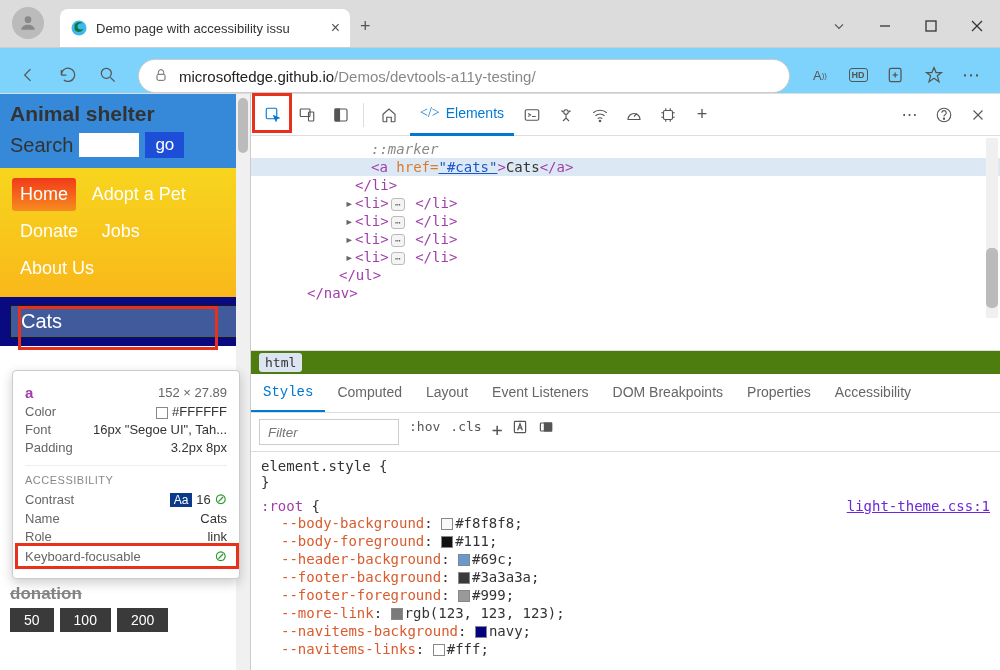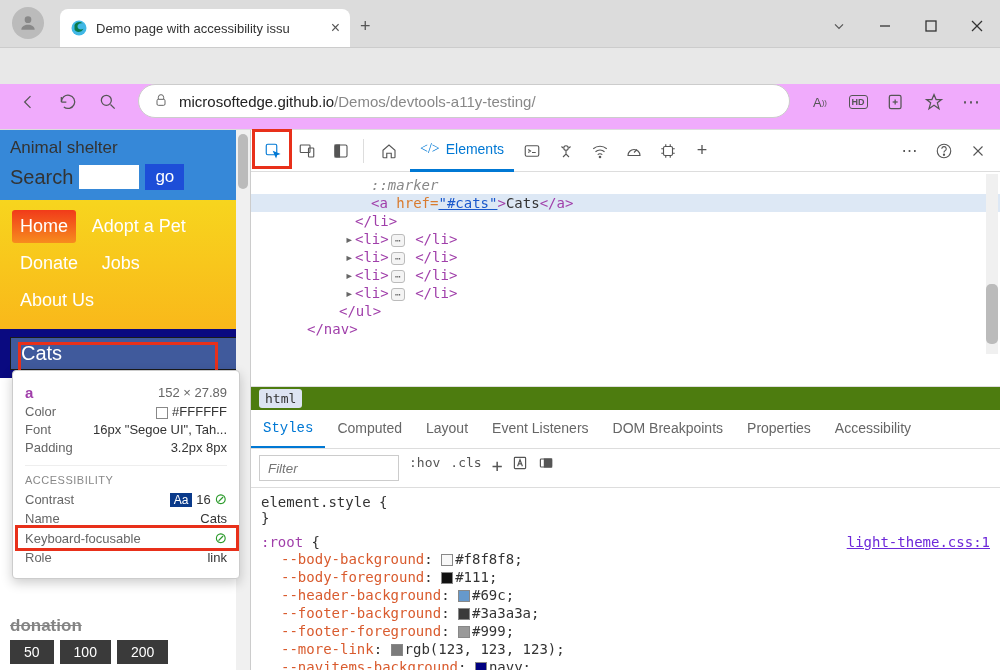--- a/index.html
+++ b/index.html
@@ -11,38 +11,38 @@
 .profile svg { width: 20px; height: 20px; fill: #888; }
 .tab { background: #fff; height: 38px; border-radius: 8px 8px 0 0; display: flex; align-items: center; padding: 0 10px; min-width: 290px; max-width: 290px; margin-left: 4px; }
 .tab-favicon { width: 18px; height: 18px; margin-right: 8px; }
 .tab-title { flex: 1; white-space: nowrap; overflow: hidden; text-overflow: clip; font-size: 13px; }
 .tab-close { margin-left: 8px; font-size: 16px; color: #555; cursor: pointer; }
 .new-tab { margin-left: 10px; margin-bottom: 10px; font-size: 18px; color: #555; cursor: pointer; }
 .win-controls { margin-left: auto; display: flex; align-items: center; padding-right: 12px; margin-bottom: 10px; gap: 24px;}
 .win-controls div { width: 22px; height: 22px; display:flex; align-items:center; justify-content:center; cursor:pointer; font-size: 14px; color:#444;}
 
 
-.addressbar { height: 46px; background: #f0abfc; display: flex; align-items: flex-start; padding: 0 10px; gap: 4px; border-bottom: 1px solid #ddd; margin-top: 36px; }
+.addressbar { height: 46px; background: #7dd3fc; display: flex; align-items: flex-end; padding: 0 10px; gap: 4px; border-bottom: 1px solid #ddd; }
 .ab-btn { width: 36px; height: 36px; display: flex; align-items: center; justify-content: center; cursor: pointer; border-radius: 4px; color:#555;}
 .ab-btn svg { width: 20px; height: 20px; stroke: #555; fill: none; stroke-width: 1.5; }
 .url-box { flex: 1; height: 34px; background: #fff; border: 1px solid #ccc; border-radius: 17px; display: flex; align-items: center; padding: 0 14px; margin: 0 8px; }
 .url-lock { margin-right: 10px; color: #666; }
 .url-text { font-size: 15px; color: #888; }
 .url-text .host { color: #222; }
 .ab-right { display: flex; gap: 2px; }
 
 
 .content { display: flex; height: calc(670px - 48px - 46px); }
 .page { width: 250px; position: relative; background: #fff; display:flex; flex-direction:column; }
 .page-scroll { overflow: hidden; position: relative; flex: 1; }
 .page-scrollbar { position: absolute; right: 0; top: 0; width: 14px; height: 100%; background: #f0f0f0;}
 .page-thumb { position: absolute; right: 2px; top: 4px; width: 10px; height: 55px; background: #bbb; border-radius: 5px; }
 
 .header-box { background: #3688d8; padding: 8px 10px 10px 10px; }
-.header-title { font-size: 17px; color: #333; margin-bottom: 6px; }
+.header-title { font-size: 21px; color: #333; margin-bottom: 6px; font-weight: bold; }
 .search-row { display: flex; align-items: center; gap: 6px; }
 .search-label { font-size: 20px; color: #333; }
 .search-input { width: 60px; height: 24px; background: #fff; border: none; }
 .go-btn { background: #1d4ed8; color: #fff; border: none; padding: 3px 10px; font-size: 17px; cursor: pointer; }
 
 .nav-menu { background: linear-gradient(#f7d51e, #f9b81a); padding: 8px 10px 10px 10px; }
 .nav-item { color: #fff; font-size: 18px; display: inline-block; padding: 6px 8px; margin: 2px 2px; cursor: pointer; }
 .nav-item.active { background: linear-gradient(#f13a1a, #f78c1e); border-radius: 3px; }
 
 .cats-section { background: #0a0a80; padding: 8px 10px; }
@@ -395,22 +395,22 @@
     </div>
   <div class="insp-section">ACCESSIBILITY</div>
   <div class="insp-row">
       <span class="insp-label">Contrast</span>
       <span><span class="insp-aa">Aa</span><span>16</span> <span class="insp-check">⊘</span></span>
     </div>
   <div class="insp-row">
       <span class="insp-label">Name</span>
       <span class="insp-val">Cats</span>
     </div>
+  <div class="insp-row">
+      <span class="insp-label">Role</span>
+      <span class="insp-val">link</span>
+    </div>
   <div class="insp-row" style="position:relative">
       <span class="insp-label">Keyboard-focusable</span>
       <span class="insp-check">⊘</span>
     <div class="red-highlight" style="left:-10px;top:-4px;width:224px;height:26px"></div>
   </div>
-  <div class="insp-row">
-      <span class="insp-label">Role</span>
-      <span class="insp-val">link</span>
-    </div>
 </div>
 
 </body></html>

